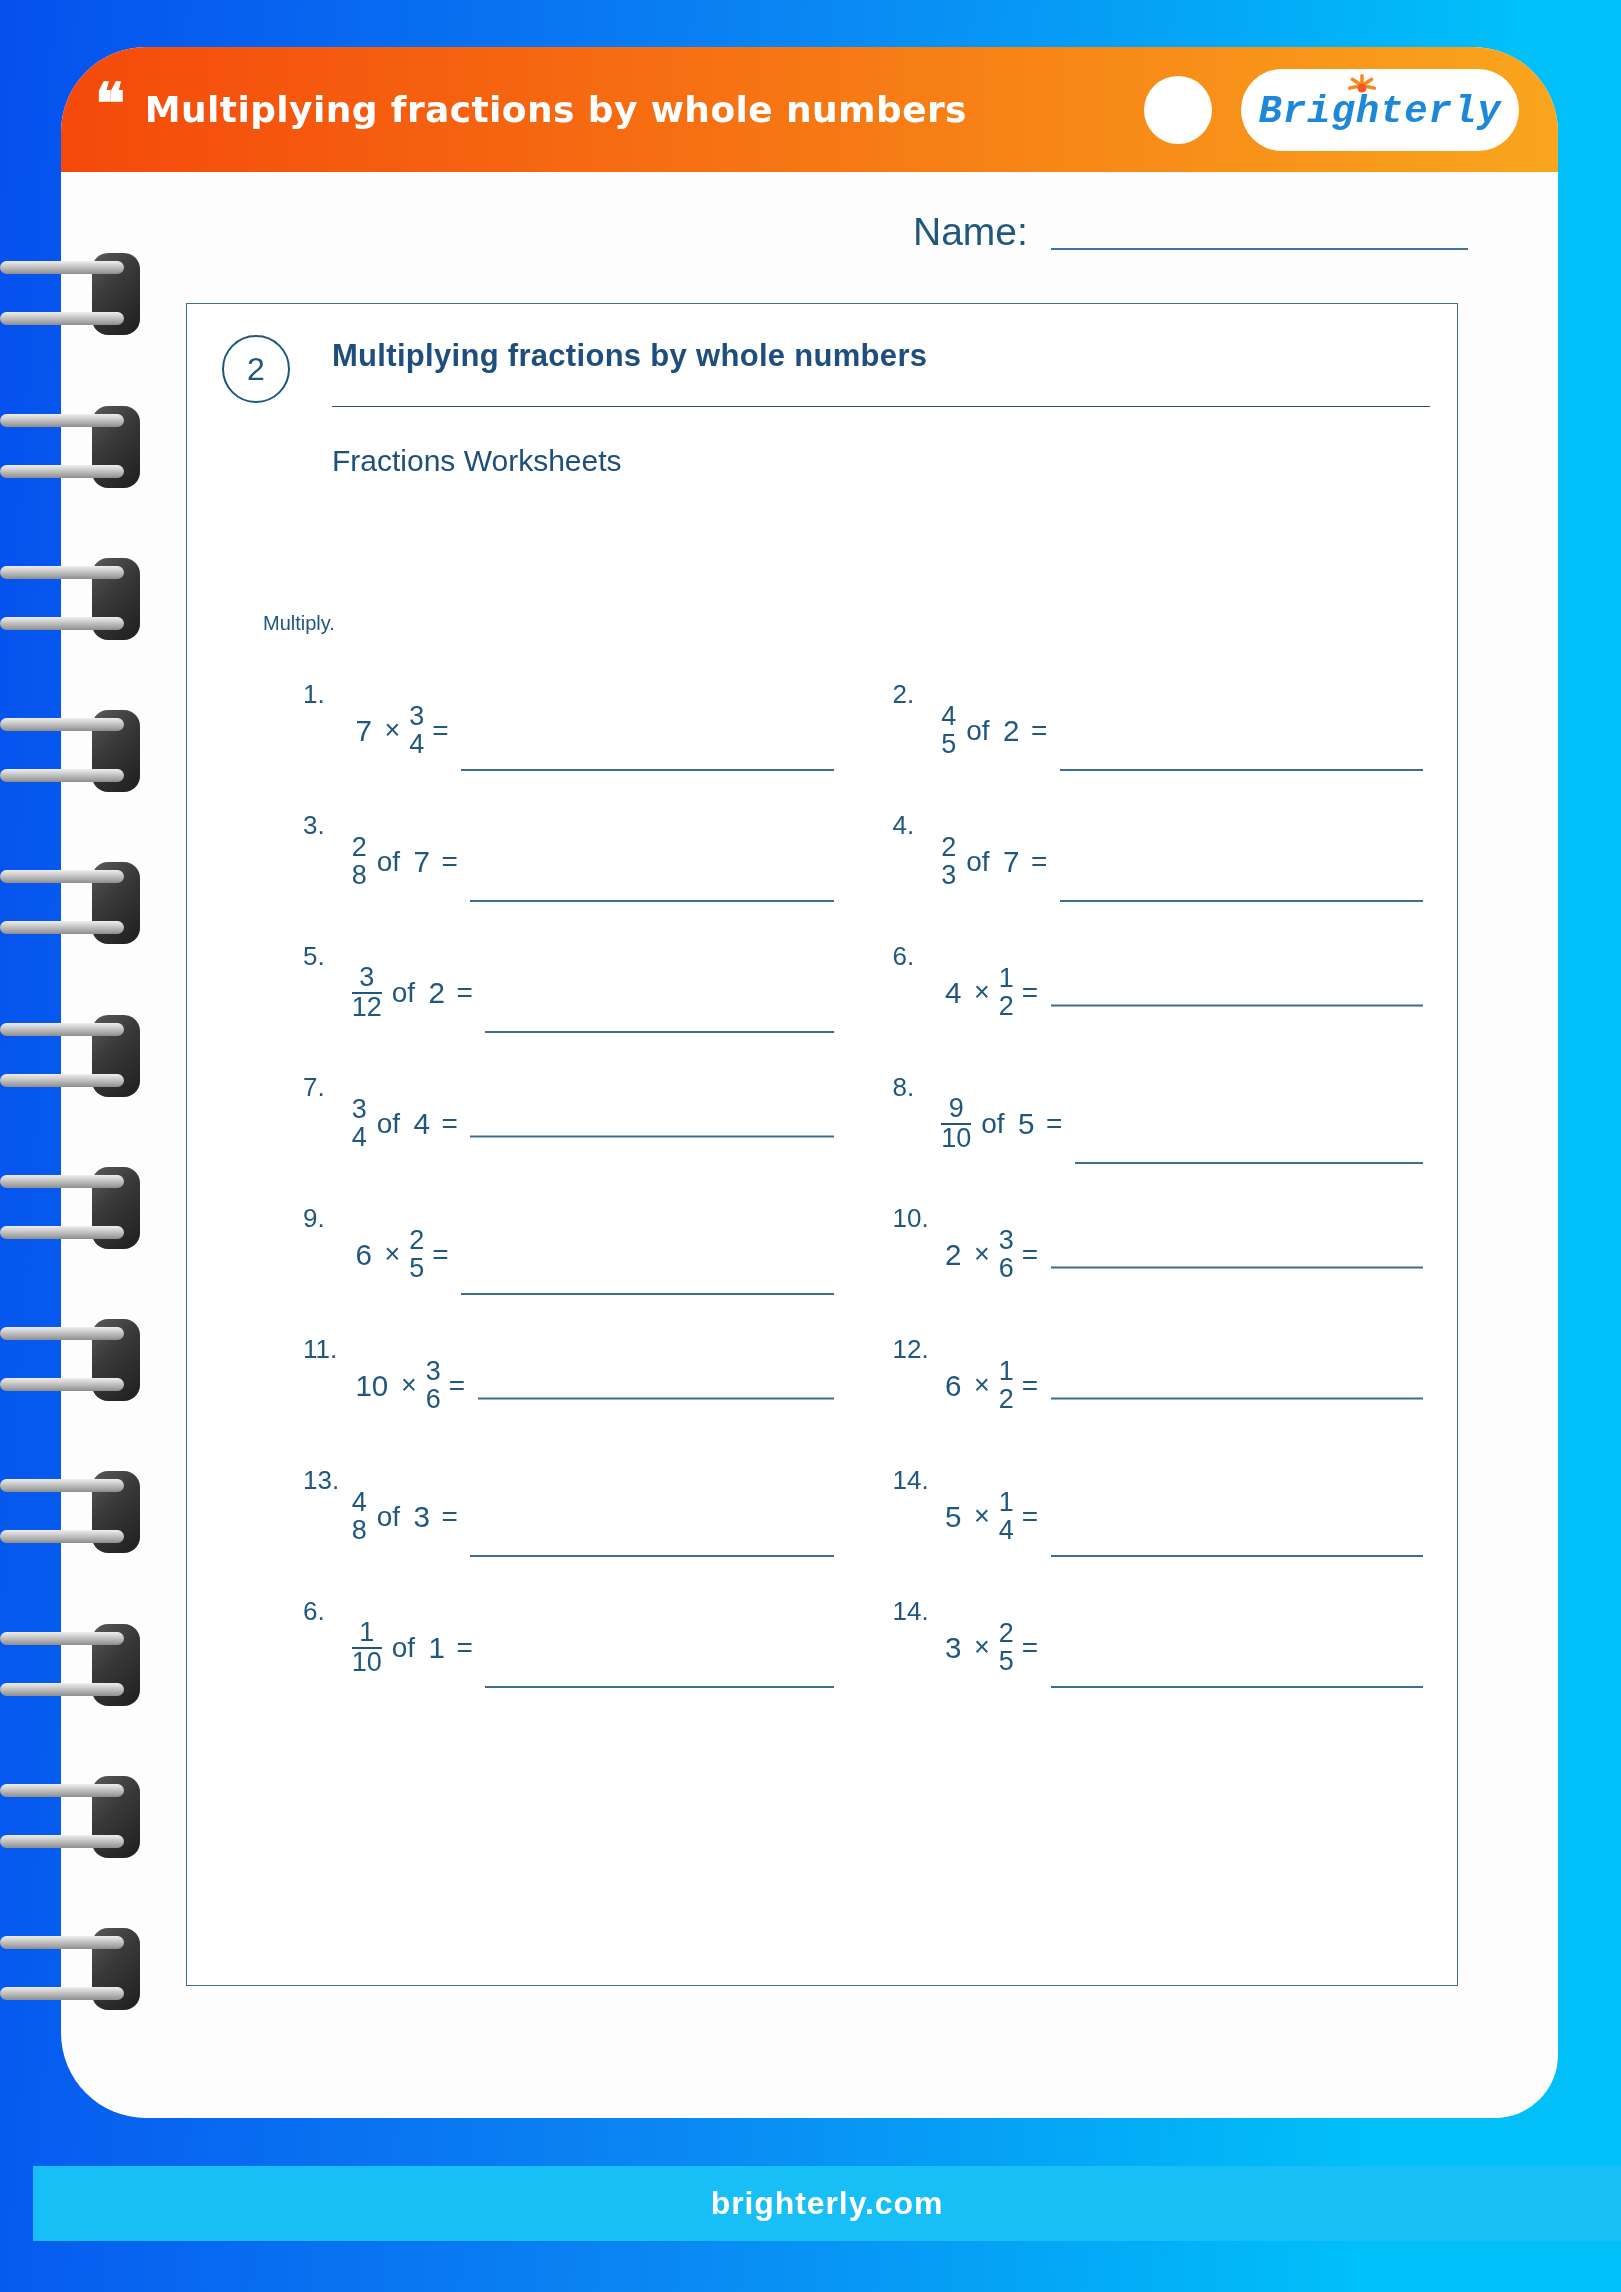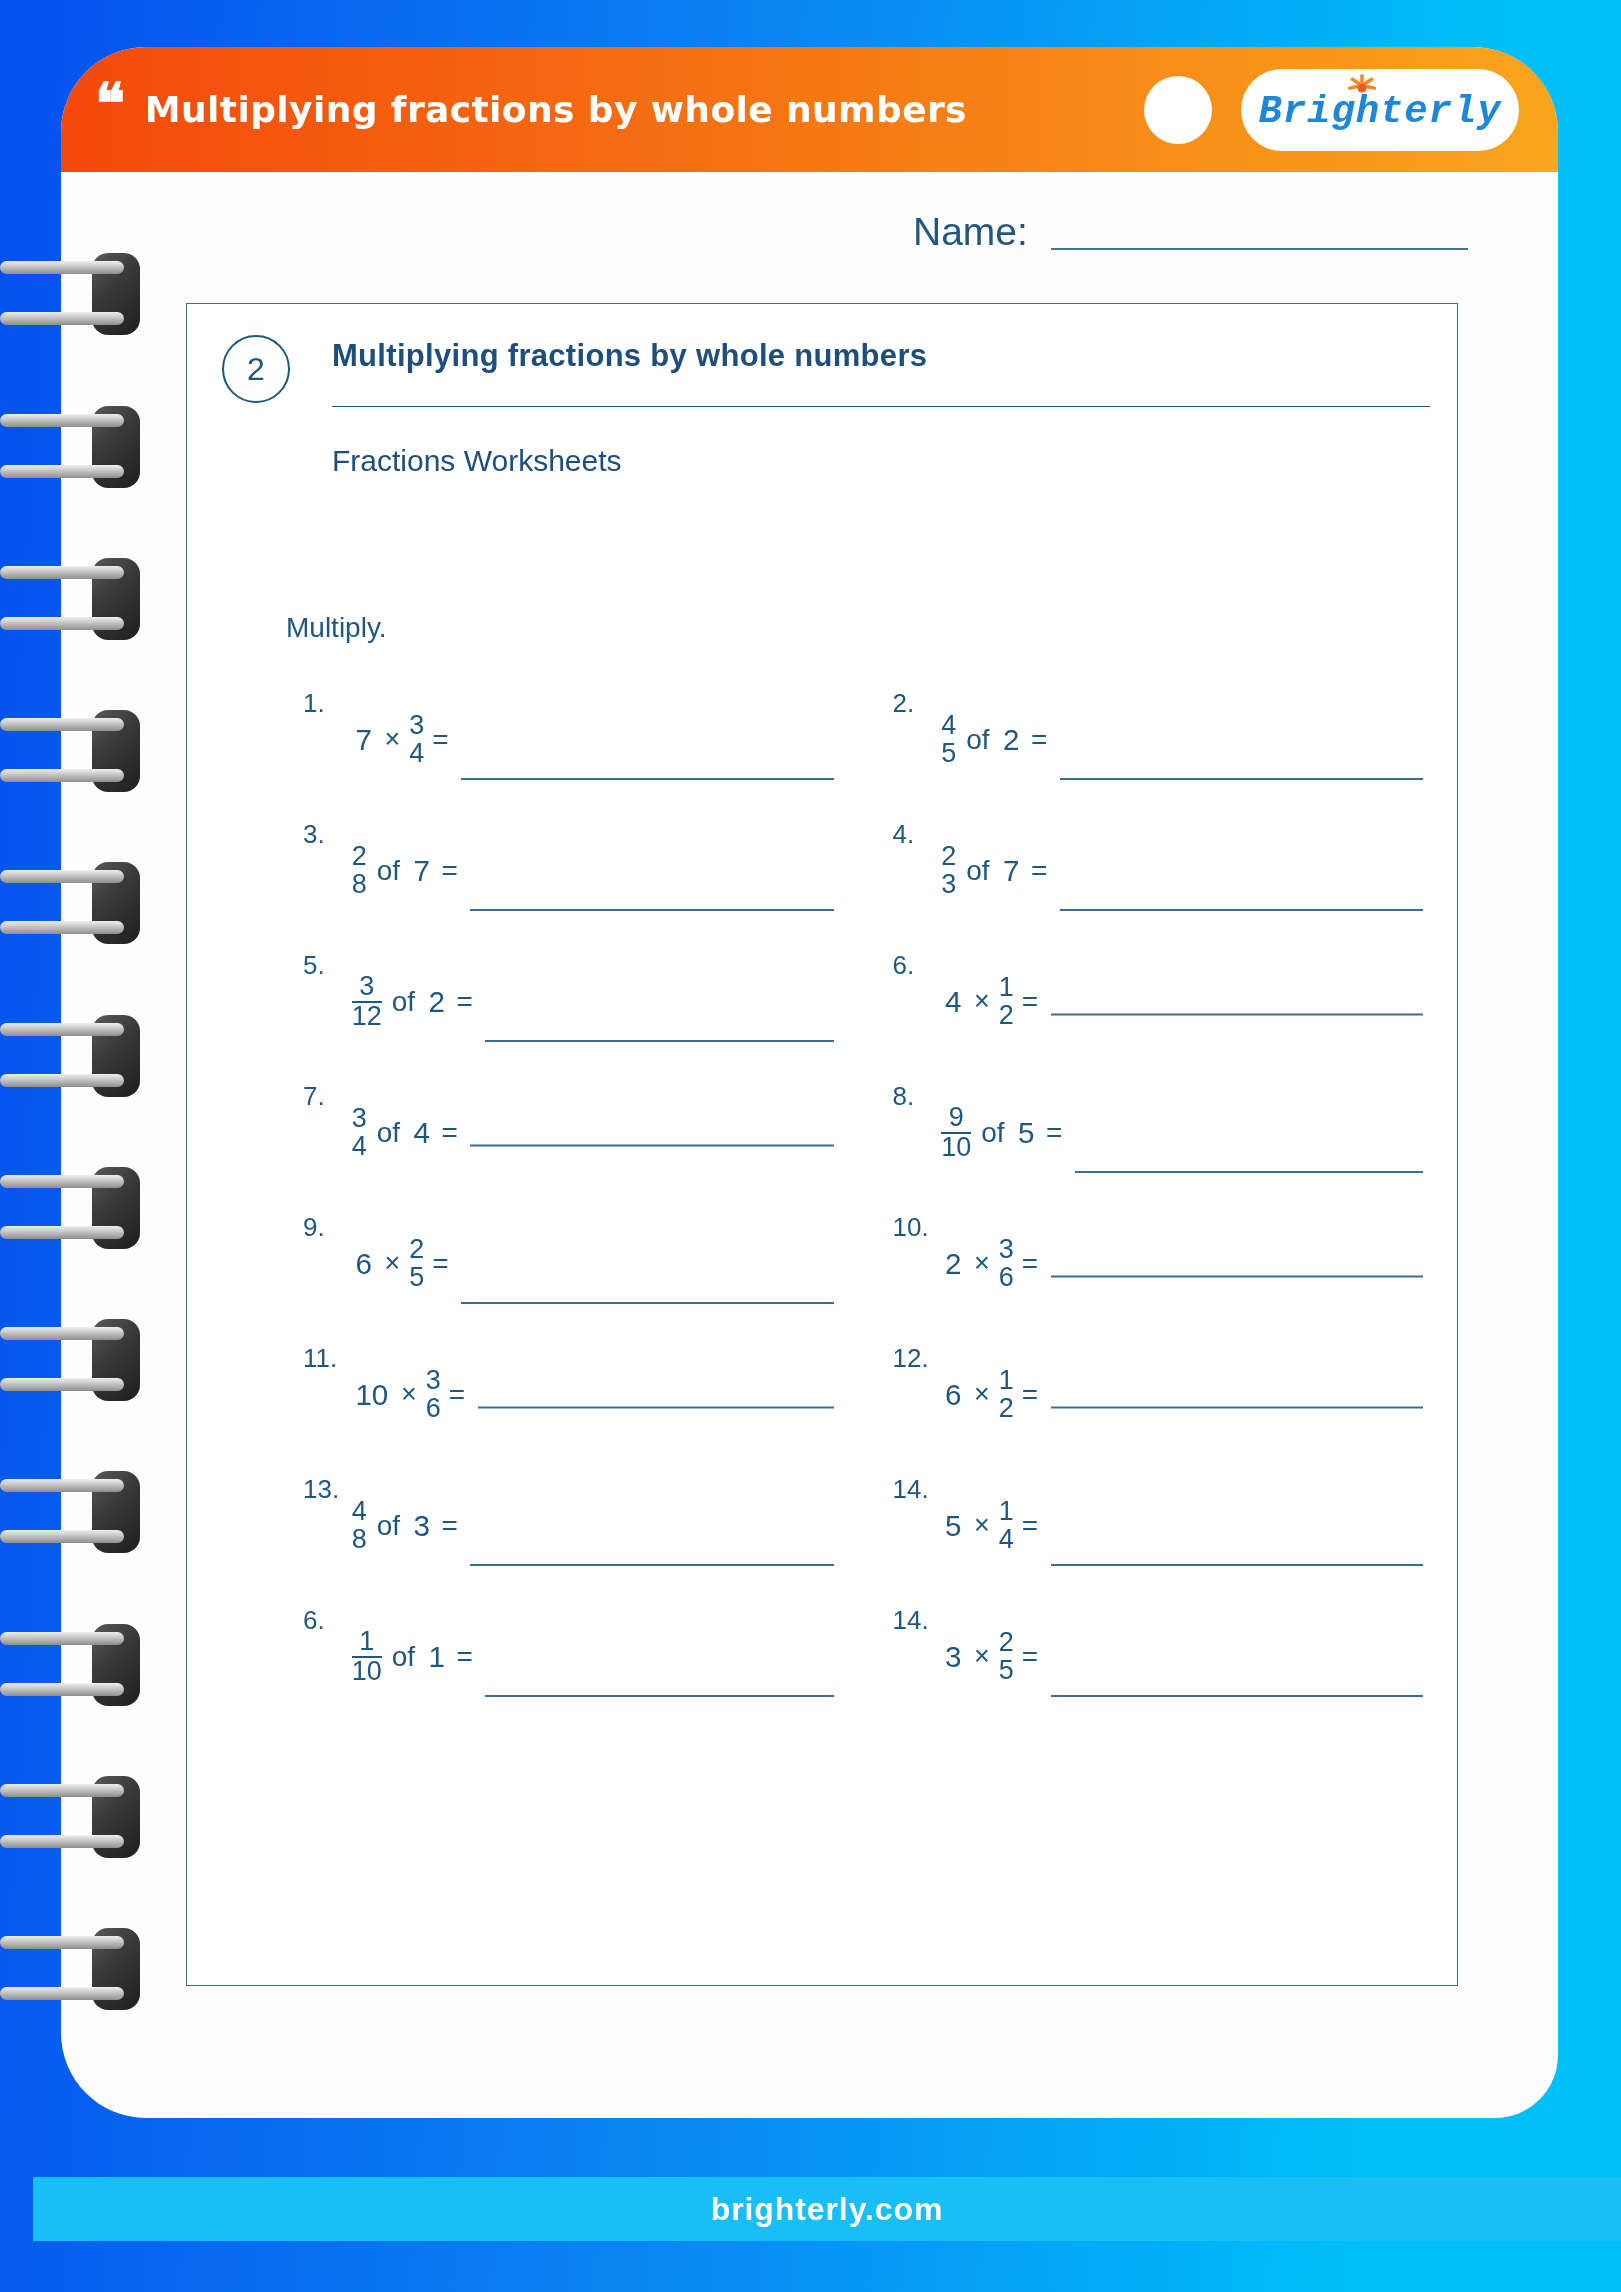--- a/index.html
+++ b/index.html
@@ -66,21 +66,21 @@
   }
   .ws-num-circle{
     position:absolute;left:35px;top:31px;width:68px;height:68px;border-radius:50%;
     border:2.7px solid var(--c-text);display:flex;align-items:center;justify-content:center;
     color:var(--c-text);font-size:32px;
   }
   .ws-head{margin:34px 27px 0 145px;}
   .ws-title{color:#1D4E7D;font-size:31px;font-weight:bold;letter-spacing:0.3px;}
   .ws-title-rule{border-bottom:1.8px solid var(--c-text);margin-top:32px;}
   .ws-subtitle{color:#1D4E7D;font-size:30px;margin-top:37px;}
-  .ws-instruction{margin:134px 0 0 99px;color:var(--c-text);font-size:28px;}
+  .ws-instruction{margin:134px 0 0 76px;color:var(--c-text);font-size:20px;}
   
   .problems{
     margin:30px 25px 0 116px;
     display:grid;grid-template-columns:1fr 1fr;column-gap:50px;
     grid-auto-rows:131px;
   }
   .problem{display:flex;align-items:center;position:relative;color:var(--c-text);padding-right:9px;}
   .pnum{align-self:flex-start;margin-top:14.3px;font-size:26px;min-width:47px;}
   .expr{display:inline-flex;align-items:center;}
   .whole{font-size:29.6px;margin:0 5.4px;}
@@ -99,21 +99,21 @@
     background:linear-gradient(135deg,#5a5a5a 0%,#3a3a3a 40%,#1e1e1e 100%);
   }
   .binding-rod{
     position:absolute;left:0;width:124px;height:13.4px;border-radius:7.2px;
     background:linear-gradient(to bottom,#efefef 0%,#c9c9c9 40%,#8e8e8e 100%);
   }
   .rod-top{top:8px;}
   .rod-bottom{top:59px;}
   
   .footer-band{
-    position:absolute;left:0;right:0;bottom:52px;height:64px;
+    position:absolute;left:0;right:0;bottom:52px;height:75px;
     background:var(--c-footer-band);
     display:flex;align-items:center;justify-content:center;margin-left:33px;
   }
   .footer-url{color:#fff;font-size:32px;font-weight:bold;letter-spacing:0.9px;}
 </style>
 </head>
 <body>
 
 <div class="screen">
 

